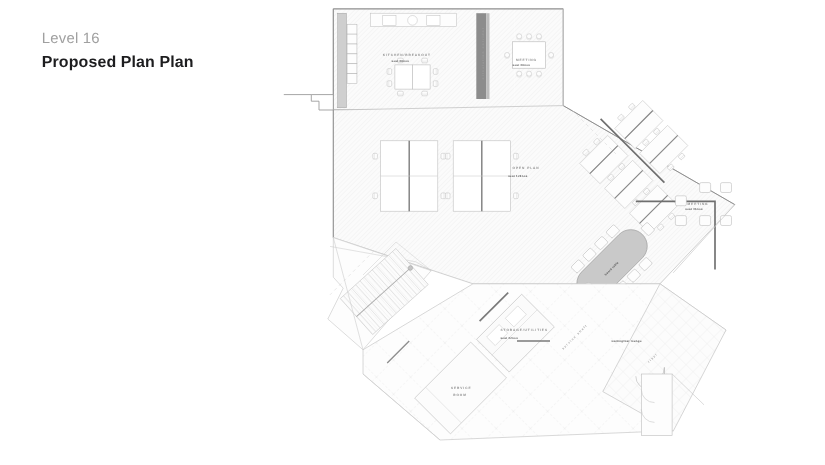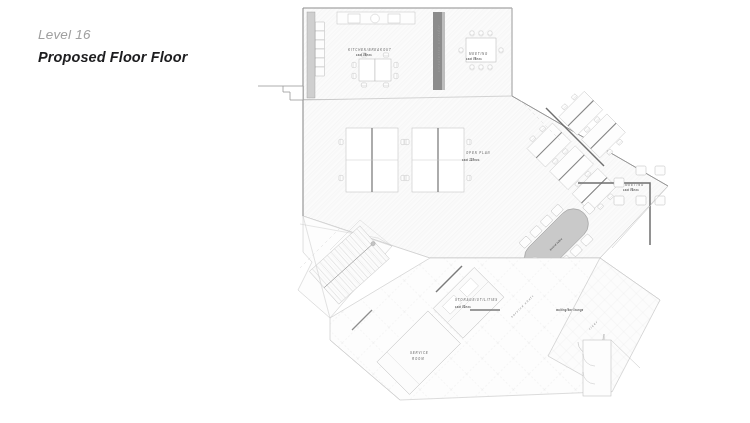--- a/index.html
+++ b/index.html
@@ -1,19 +1,19 @@
 <!DOCTYPE html>
 <html><head>
 <meta charset="utf-8">
 <style>
   html,body{margin:0;padding:0;background:#ffffff;}
   body{width:750px;height:423px;overflow:hidden;
        font-family:"Liberation Sans", sans-serif;
        -webkit-font-smoothing:antialiased;}
-  #stage{position:relative;width:750px;height:317px;background:#ffffff;font-style:italic;}
+  #stage{position:relative;width:750px;height:317px;background:#ffffff;}
 
   
   #title-block{position:absolute;left:38px;top:26px;}
   #level-label{font-size:13.5px;color:#a0a0a0;letter-spacing:.2px;line-height:18px;}
   #plan-title{font-size:14.5px;color:#1d1d1f;font-weight:600;letter-spacing:.1px;
               line-height:20px;margin-top:3px;}
 
   
   #drawing{position:absolute;left:0;top:0;width:750px;height:423px;}
   #drawing svg{display:block;}
@@ -25,21 +25,21 @@
   .vlabel{font-family:"Liberation Sans", sans-serif;fill:#9b9b9b;
           font-size:2.8px;letter-spacing:1.1px;font-weight:600;}
 </style>
 </head>
 <body>
 
 <div id="stage">
 
   <div id="title-block">
     <div id="level-label">Level 16</div>
-    <div id="plan-title">Proposed Floor Floor</div>
+    <div id="plan-title">Proposed Plan Plan</div>
   </div>
 
   <div id="drawing">
   <svg width="750" height="423" viewBox="0 0 750 423" xmlns="http://www.w3.org/2000/svg">
     <defs>
 
       <pattern id="hatchA" width="6" height="6" patternUnits="userSpaceOnUse" patternTransform="rotate(45)">
         <rect width="6" height="6" fill="#fbfbfb"></rect>
         <path d="M0 0 L0 6" stroke="#e6e6e6" stroke-width="0.5"></path>
         <path d="M3 0 L3 6" stroke="#eeeeee" stroke-width="0.4"></path>

